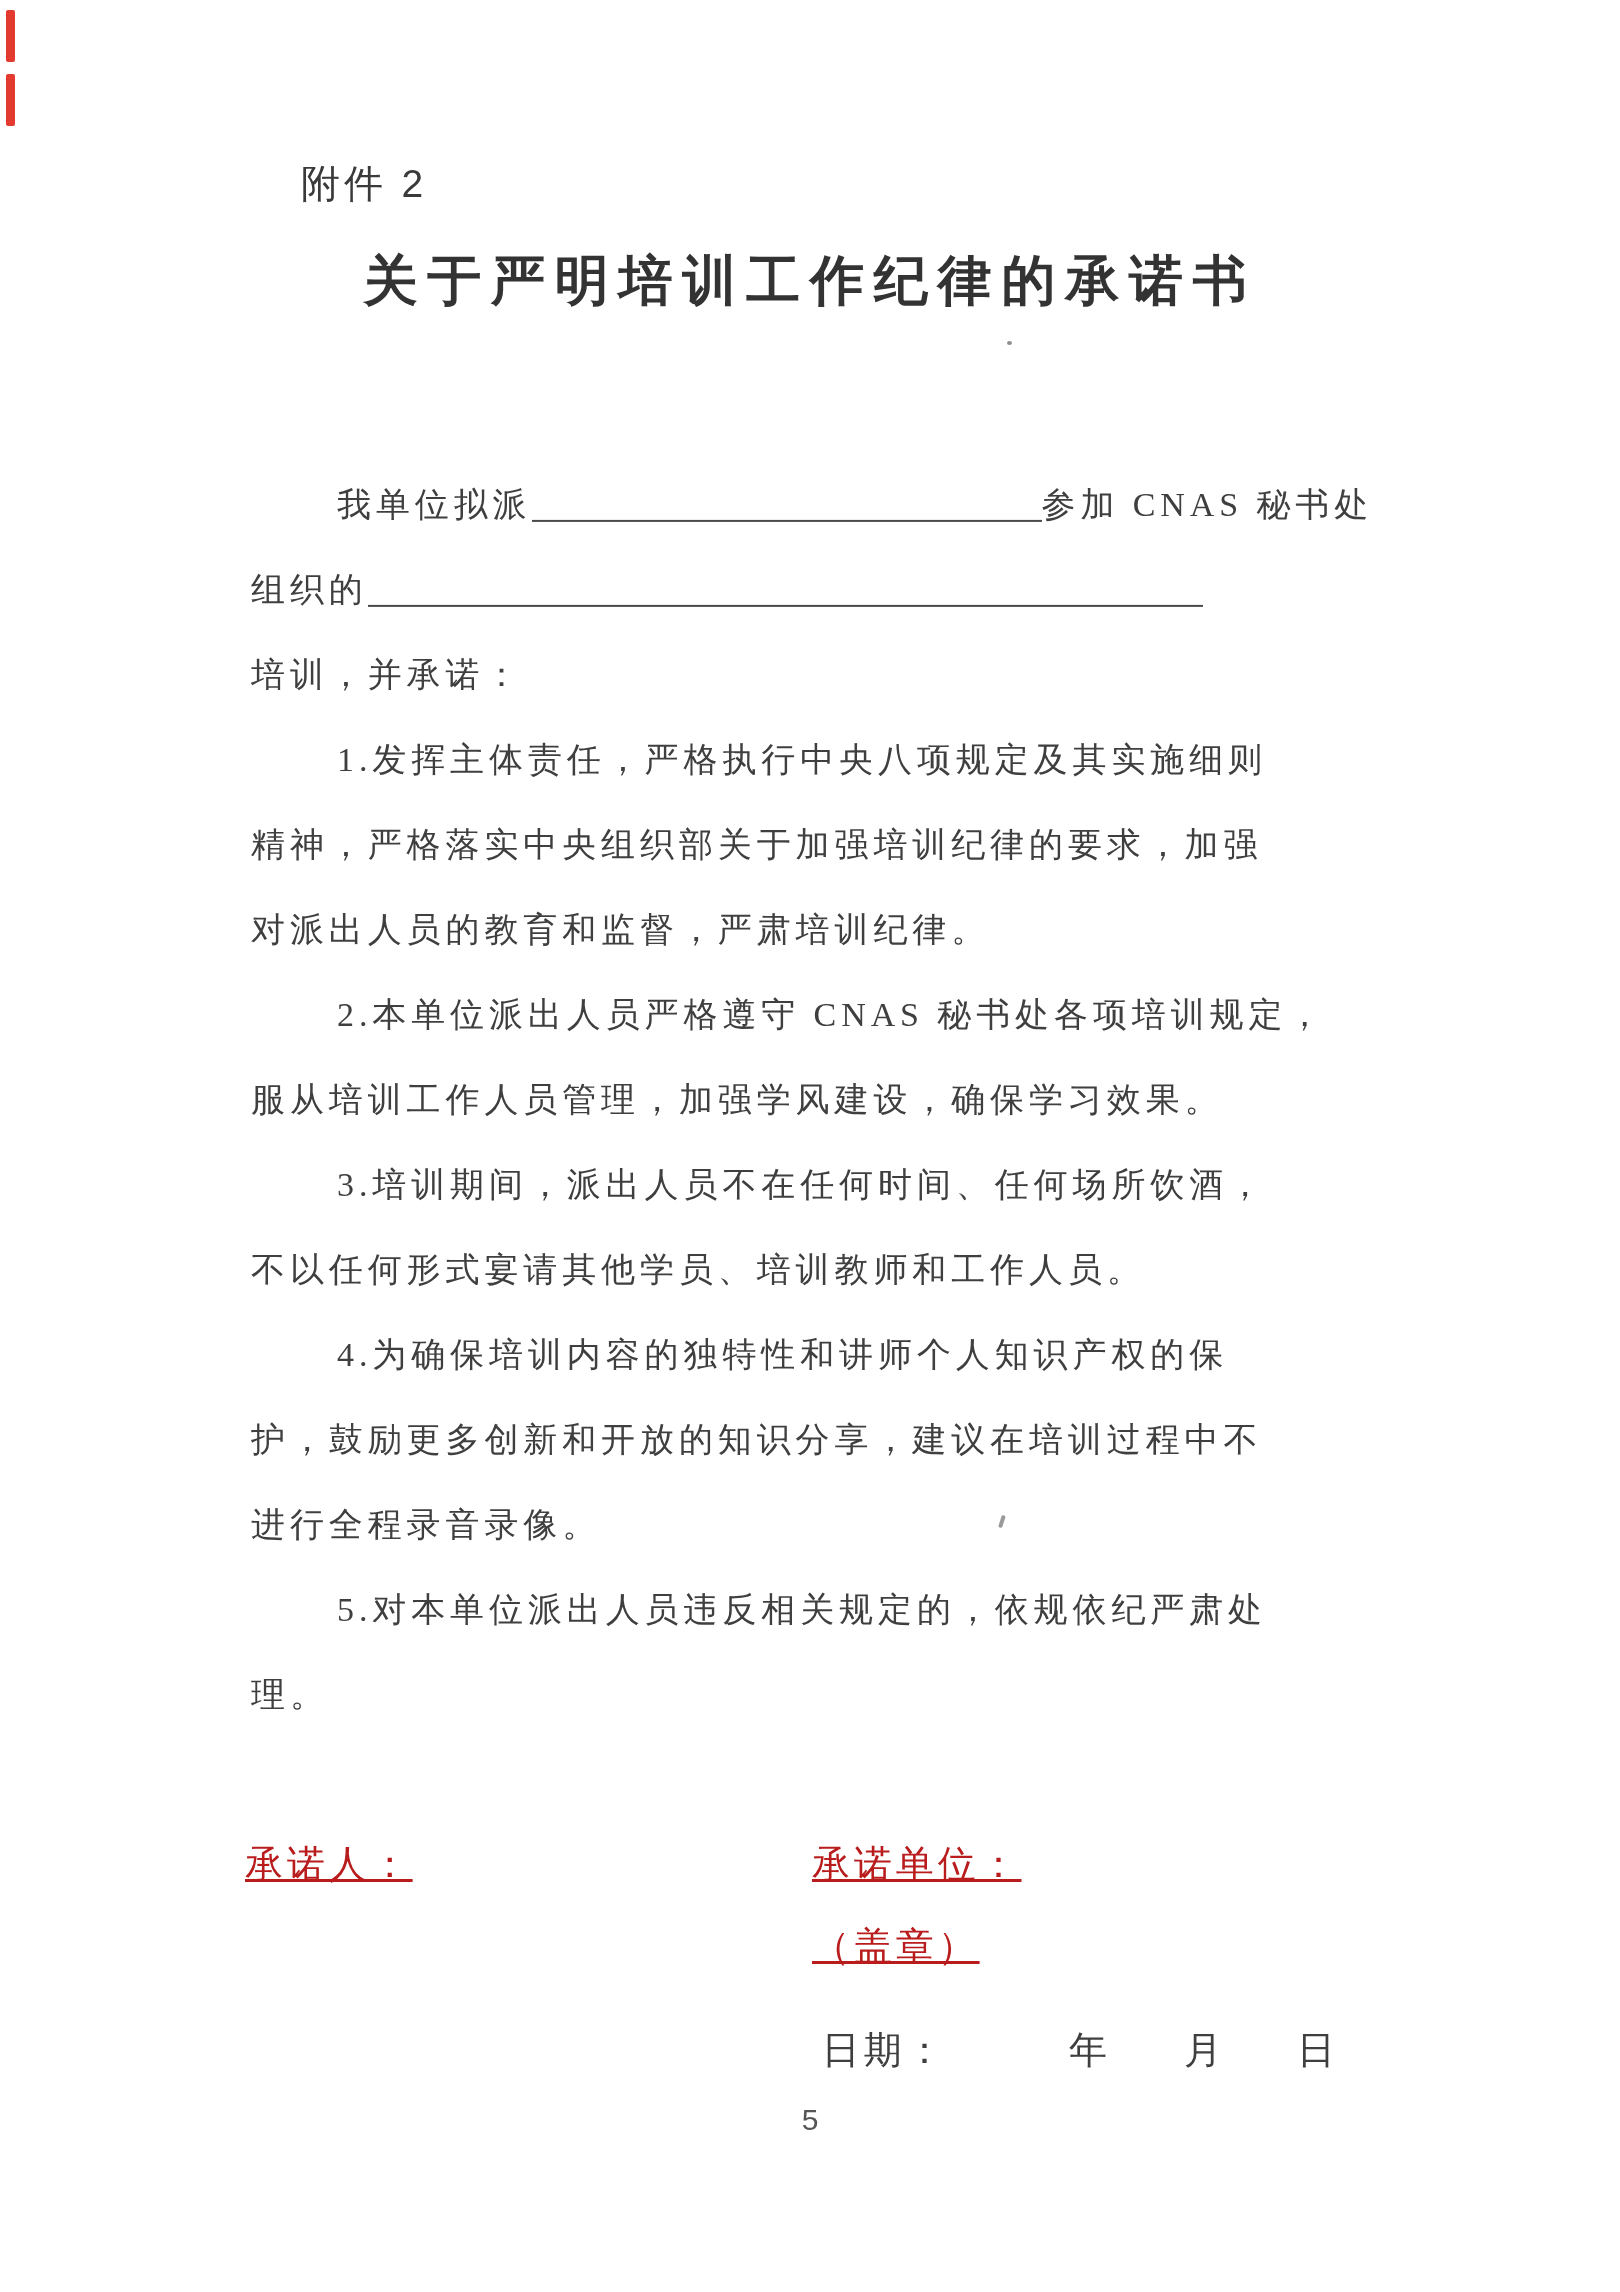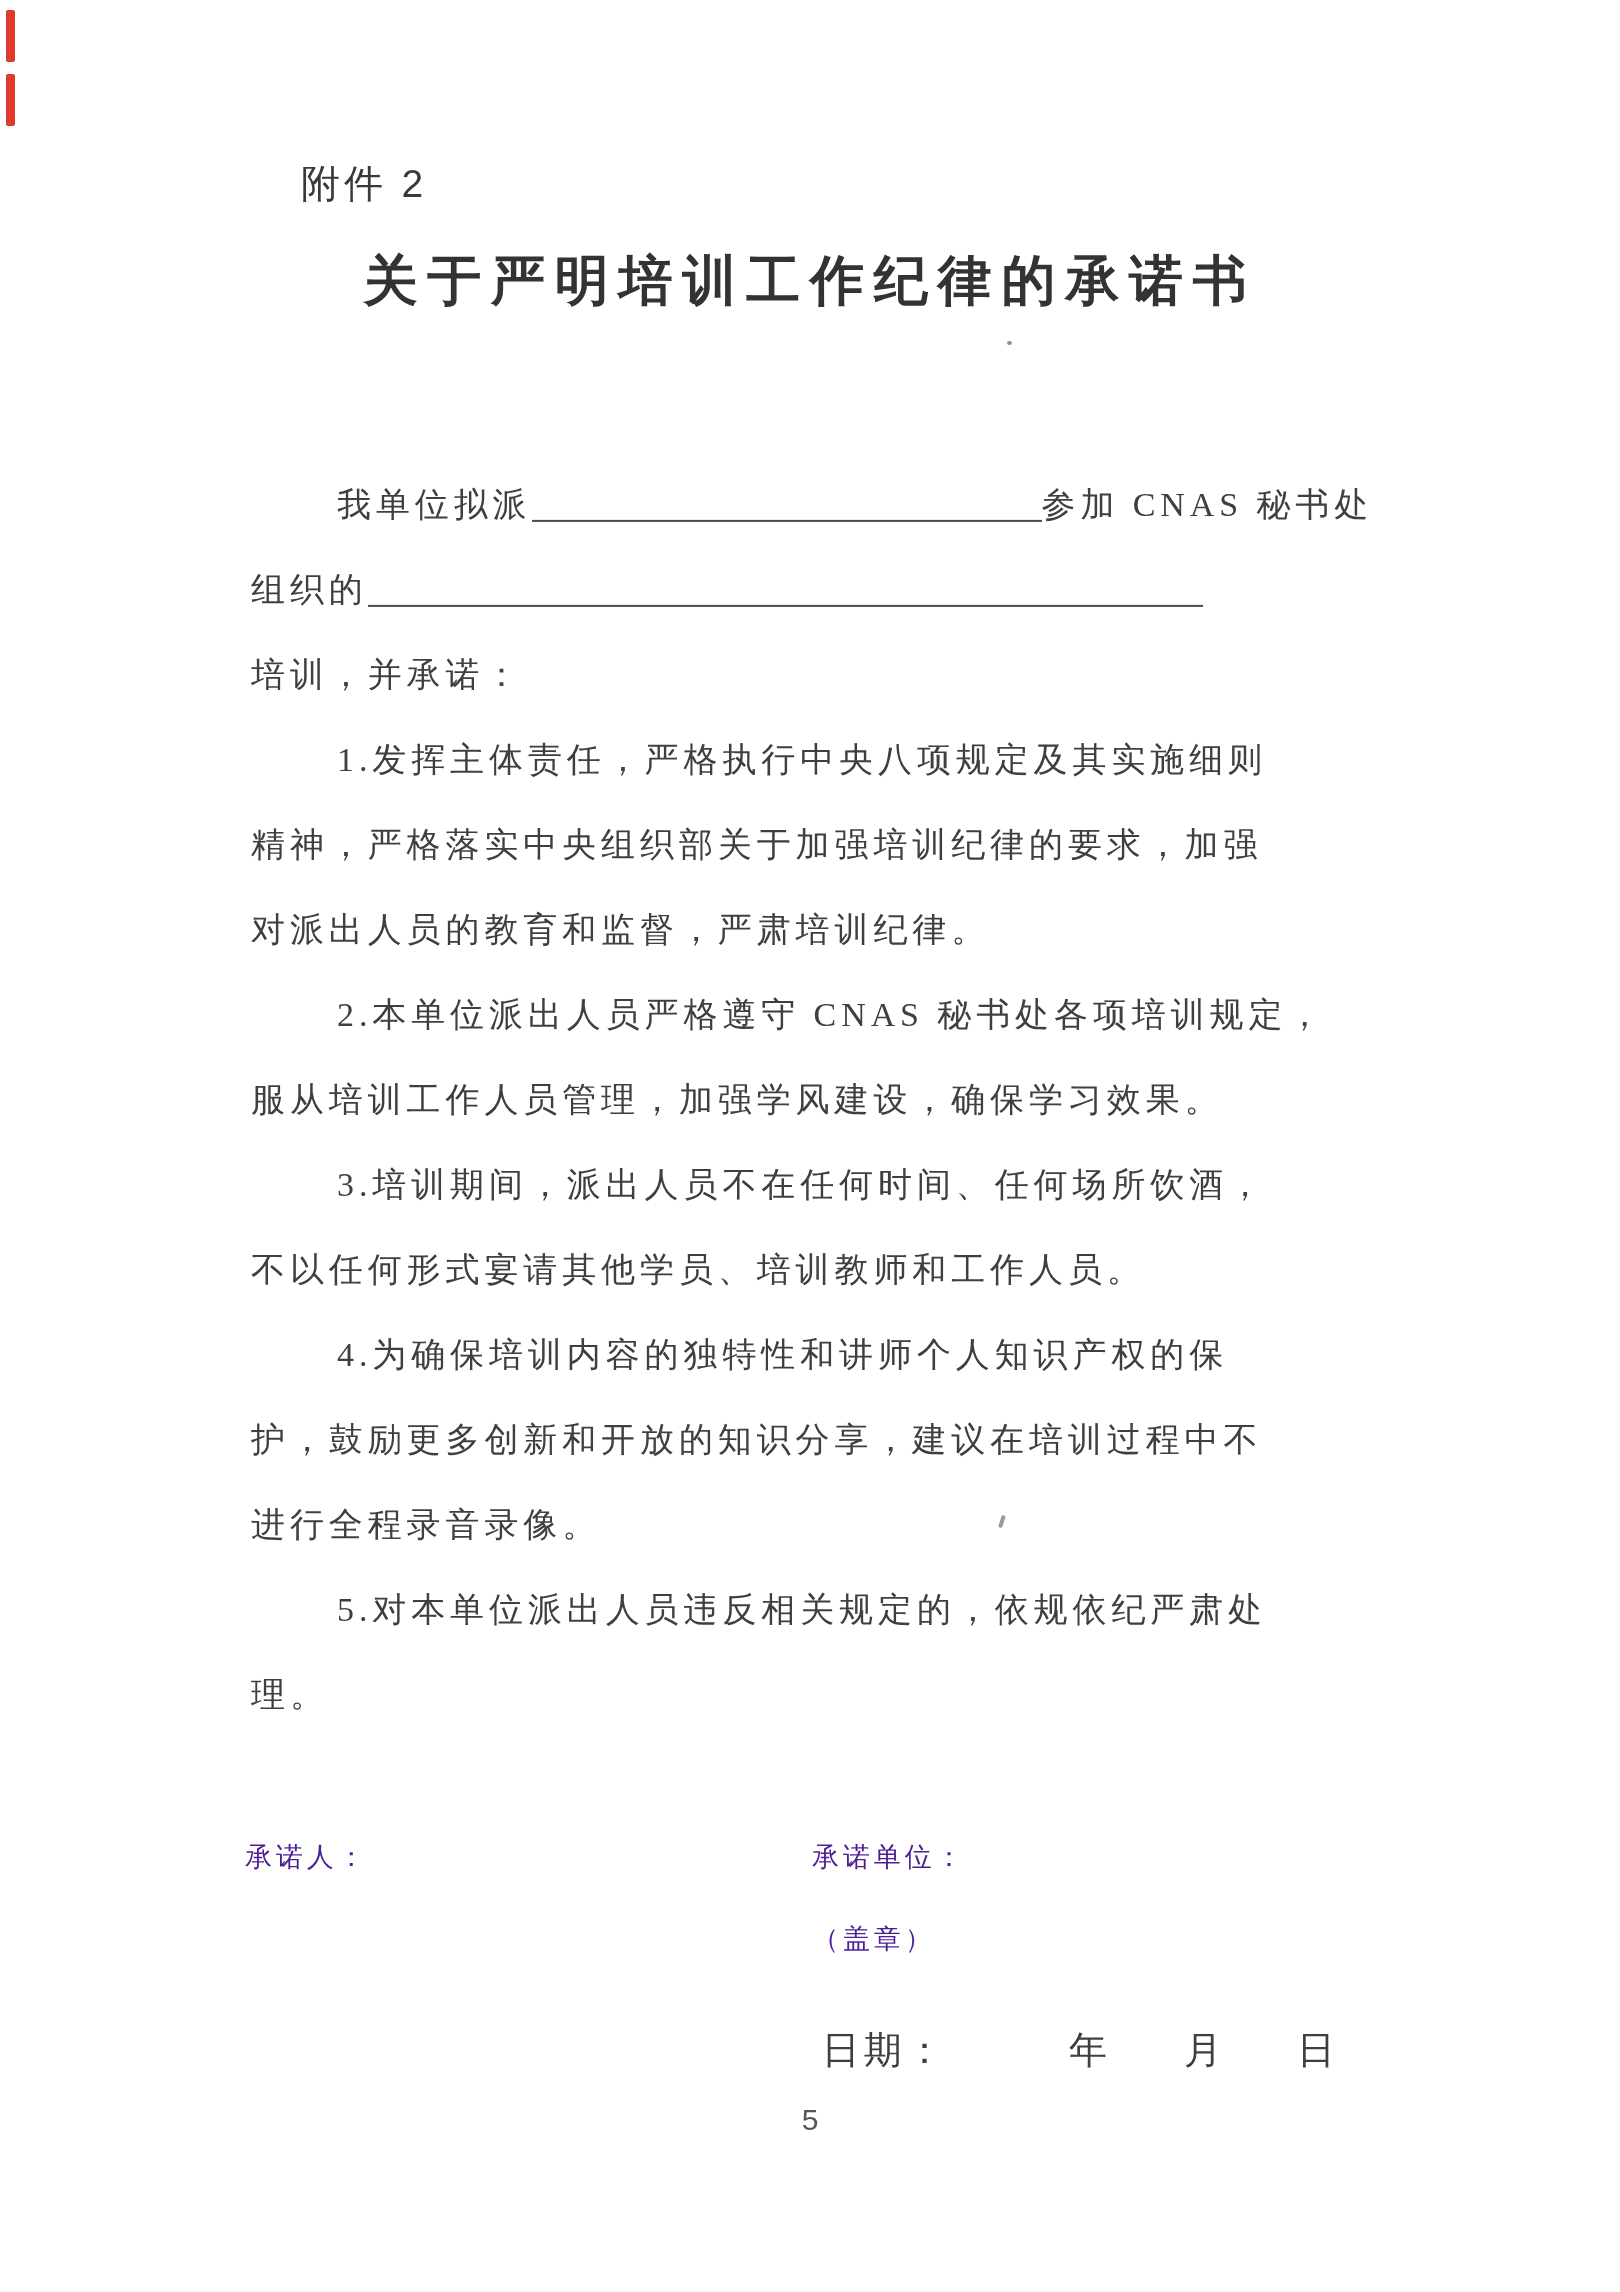--- a/index.html
+++ b/index.html
@@ -40,21 +40,21 @@
   .blank {
     display:inline-block; height:29px;
     border-bottom:2.9px solid #4a4a4a;
     transform:translateY(5.9px);
   }
   .blank-1 { width:510px; }
   .blank-2 { width:835px; }
 
   .sig-left  { position:absolute; left:245px; top:1839px; }
   .sig-right { position:absolute; left:812px; top:1839px; width:608px; }
-  .sig-row { height:82px; font-size:27px; letter-spacing:3.9px; color:#4c1d95; white-space:nowrap; }
+  .sig-row { height:82px; font-size:38px; letter-spacing:3.9px; color:#b91c1c; white-space:nowrap;text-decoration:underline; }
   .date-row { position:relative; height:82px; font-size:38px; letter-spacing:3.9px; color:#3f3f3f;margin-top:22px; }
   .date-row span { position:absolute; top:0; }
   .date-label { left:9.8px; }
   .year-label { left:257px; }
   .month-label { left:372px; }
   .day-label { left:485px; }
 
   .page-number {
     position:absolute; left:0; top:2103px; width:1620px;
     text-align:center;

